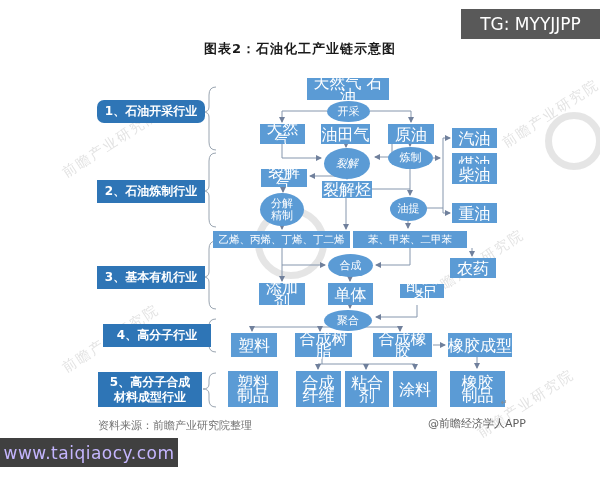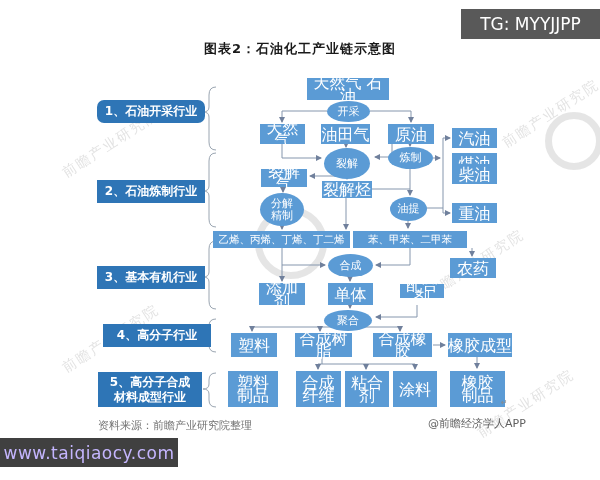--- a/index.html
+++ b/index.html
@@ -132,21 +132,21 @@
 <div class="node" style="left:228px;top:371px;width:50px;height:36px;">塑料
 制品</div>
 <div class="node" style="left:296px;top:371px;width:45px;height:36px;">合成
 纤维</div>
 <div class="node" style="left:345px;top:371px;width:44px;height:36px;">粘合剂</div>
 <div class="node" style="left:393px;top:371px;width:44px;height:36px;">涂料</div>
 <div class="node" style="left:450px;top:371px;width:55px;height:36px;">橡胶
 制品</div>
 
 <div class="enode" style="left:327px;top:101px;width:43px;height:21px;">开采</div>
-<div class="enode" style="left:324px;top:148px;width:46px;height:31px;">裂解</div>
+<div class="enode" style="left:324px;top:148px;width:46px;height:31px;font-style:italic;">裂解</div>
 <div class="enode" style="left:388px;top:147px;width:45px;height:22px;">炼制</div>
 <div class="enode" style="left:260px;top:193px;width:44px;height:33px;">分解
 精制</div>
 <div class="enode" style="left:390px;top:197px;width:37px;height:24px;">油提</div>
 <div class="enode" style="left:328px;top:254px;width:45px;height:23px;">合成</div>
 <div class="enode" style="left:324px;top:310px;width:48px;height:21px;">聚合</div>
 
 <div id="source-note">资料来源：前瞻产业研究院整理</div>
 <div id="credit-note">@前瞻经济学人APP</div>
 <div id="return-mark">↵</div>

